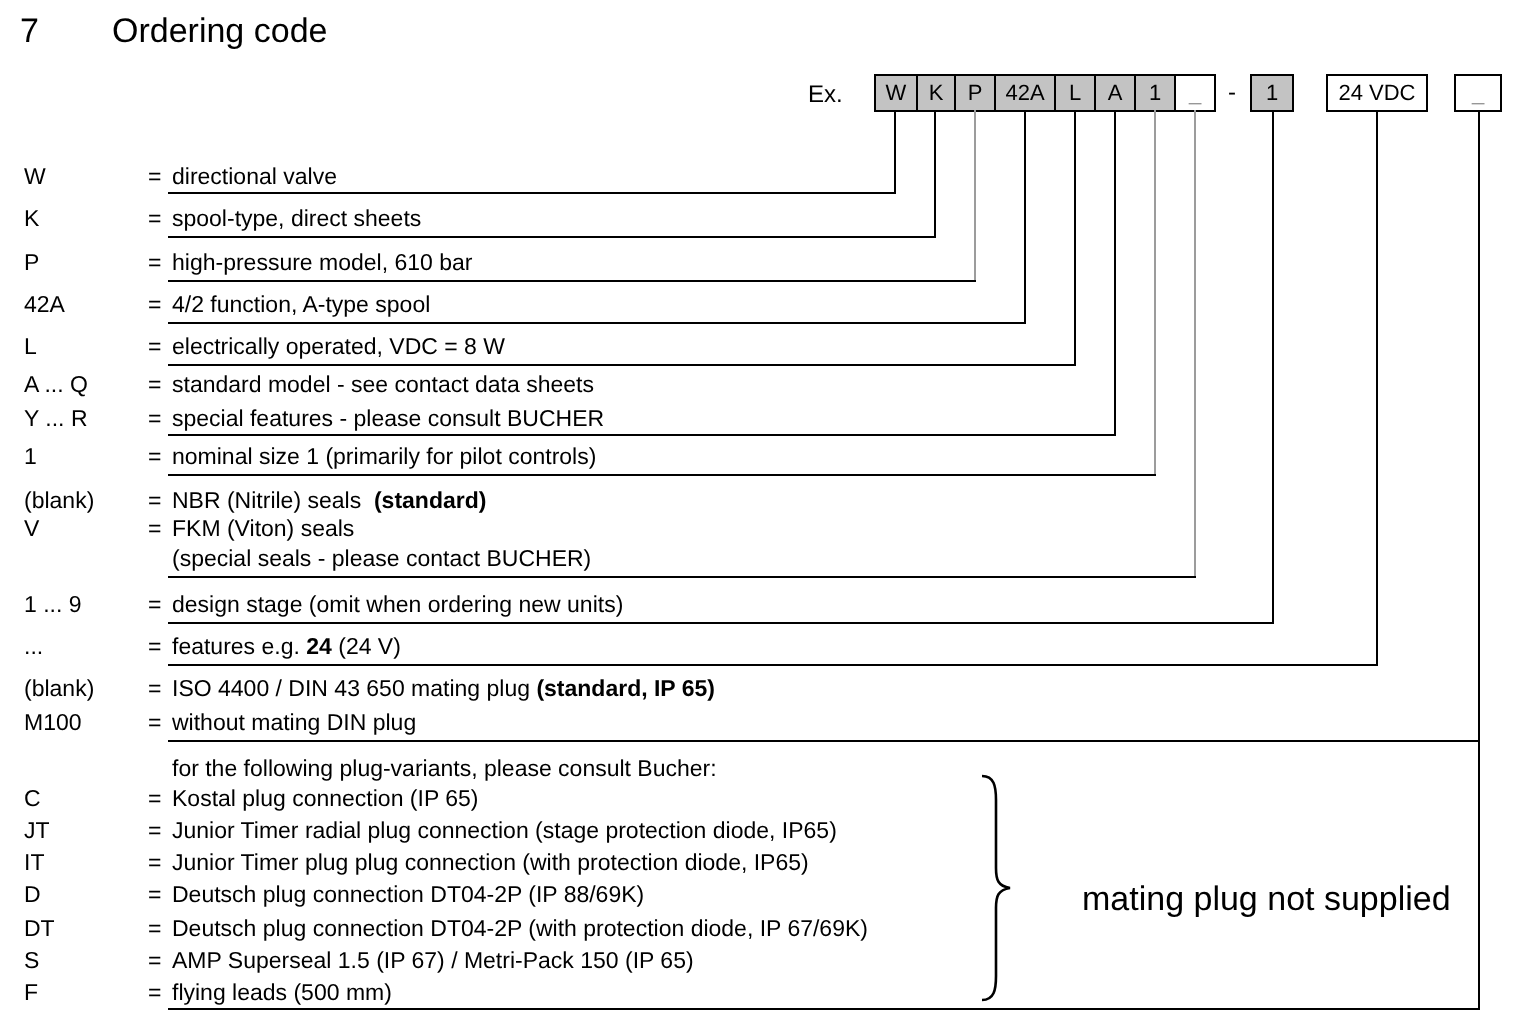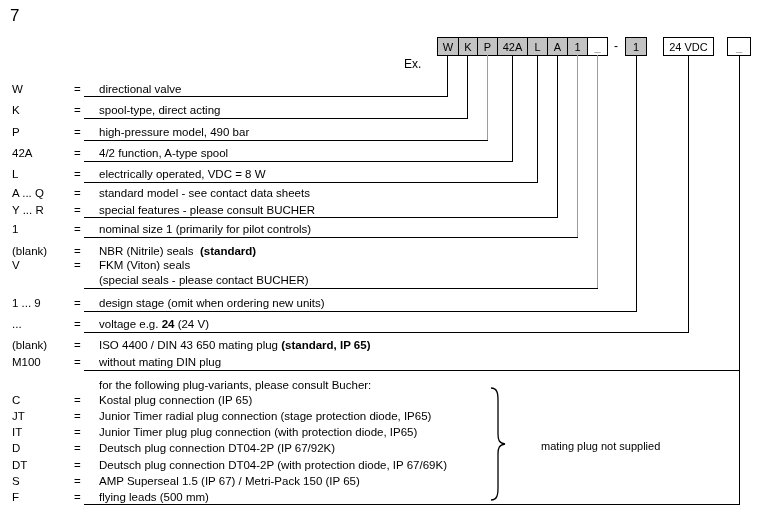--- a/index.html
+++ b/index.html
@@ -1,47 +1,48 @@
 <!DOCTYPE html>
 <html><head>
 <meta charset="utf-8">
 <style>
   html,body{margin:0;padding:0;background:#fff;}
   .page{position:relative;width:760px;height:516px;background:#fff;overflow:hidden;
         font-family:"Liberation Sans", sans-serif;color:#000;}
   .sec-num{position:absolute;left:10px;top:6px;font-size:17px;}
   .sec-title{position:absolute;left:56px;top:6px;font-size:17px;}
-  .ex-label{position:absolute;left:404px;top:57px;font-size:12px;}
+  .ex-label{position:absolute;left:404px;top:40px;font-size:12px;}
   .cbox-group{position:absolute;border:1px solid #000;box-sizing:border-box;background:#fff;}
   .cell{position:absolute;top:0;bottom:0;display:flex;align-items:center;justify-content:center;
         font-size:11px;box-sizing:border-box;white-space:pre;}
   .cell.sep{border-right:1px solid #000;}
   .cell.shaded{background:#c3c3c3;}
   .cbox{position:absolute;border:1px solid #000;box-sizing:border-box;display:flex;
         align-items:center;justify-content:center;font-size:11px;background:#fff;white-space:pre;}
   .cbox.shaded{background:#c3c3c3;}
   .muted-text{color:#979797;}
   .dash{position:absolute;left:609px;top:38px;width:14px;height:16px;display:flex;
         align-items:center;justify-content:center;font-size:12px;}
   .hline{position:absolute;height:1px;background:#000;}
   .vline{position:absolute;width:1px;background:#000;}
   .vline.muted{background:#9c9c9c;}
   .row{position:absolute;left:0;height:14px;font-size:11.5px;line-height:13px;}
   .row .sym{position:absolute;left:12px;white-space:pre;}
   .row .eq{position:absolute;left:74px;}
-  .row .desc{position:absolute;left:99px;white-space:pre;text-align:center;}
+  .row .desc{position:absolute;left:86px;white-space:pre;text-align:center;}
   .desc b{font-weight:bold;}
   .brace-svg{position:absolute;left:489px;top:387px;}
-  .brace-note{position:absolute;left:516px;top:440px;font-size:11px;white-space:pre;padding-left:25px;}
+  .brace-note{position:absolute;left:516px;top:440px;font-size:17px;white-space:pre;padding-left:25px;}
 </style>
 </head>
 <body>
 
 <div class="page">
   <span class="sec-num">7</span>
+  <span class="sec-title">Ordering code</span>
   <span class="ex-label">Ex.</span>
 
   <div id="boxes-layer">
       <div class="cbox-group" style="left: 437px; top: 37px; width: 171px; height: 19px;">
         <span class="cell shaded sep" style="left: 0px; width: 21px;"><span>W</span></span>
         <span class="cell shaded sep" style="left: 21px; width: 19px;"><span>K</span></span>
         <span class="cell shaded sep" style="left: 40px; width: 20px;"><span>P</span></span>
         <span class="cell shaded sep" style="left: 60px; width: 30px;"><span>42A</span></span>
         <span class="cell shaded sep" style="left: 90px; width: 20px;"><span>L</span></span>
         <span class="cell shaded sep" style="left: 110px; width: 20px;"><span>A</span></span>
@@ -81,26 +82,26 @@
     </div>
   <div id="rows-layer">
       <div class="row" style="top: 83px;">
         <span class="sym">W</span>
         <span class="eq">=</span>
         <span class="desc"><span>directional valve</span></span>
       </div>
       <div class="row" style="top: 104px;">
         <span class="sym">K</span>
         <span class="eq">=</span>
-        <span class="desc"><span>spool-type, direct acting</span></span>
+        <span class="desc"><span>spool-type, direct sheets</span></span>
       </div>
       <div class="row" style="top: 126px;">
         <span class="sym">P</span>
         <span class="eq">=</span>
-        <span class="desc"><span>high-pressure model, 490 bar</span></span>
+        <span class="desc"><span>high-pressure model, 610 bar</span></span>
       </div>
       <div class="row" style="top: 147px;">
         <span class="sym">42A</span>
         <span class="eq">=</span>
         <span class="desc"><span>4/2 function, A-type spool</span></span>
       </div>
       <div class="row" style="top: 168px;">
         <span class="sym">L</span>
         <span class="eq">=</span>
         <span class="desc"><span>electrically operated, VDC = 8 W</span></span>
@@ -134,21 +135,21 @@
         <span class="desc"><span>(special seals - please contact BUCHER)</span></span>
       </div>
       <div class="row" style="top: 297px;">
         <span class="sym">1 ... 9</span>
         <span class="eq">=</span>
         <span class="desc"><span>design stage (omit when ordering new units)</span></span>
       </div>
       <div class="row" style="top: 318px;">
         <span class="sym">...</span>
         <span class="eq">=</span>
-        <span class="desc"><span>voltage e.g. </span><b>24</b><span> (24 V)</span></span>
+        <span class="desc"><span>features e.g. </span><b>24</b><span> (24 V)</span></span>
       </div>
       <div class="row" style="top: 339px;">
         <span class="sym">(blank)</span>
         <span class="eq">=</span>
         <span class="desc"><span>ISO 4400 / DIN 43 650 mating plug </span><b>(standard, IP 65)</b></span>
       </div>
       <div class="row" style="top: 356px;">
         <span class="sym">M100</span>
         <span class="eq">=</span>
         <span class="desc"><span>without mating DIN plug</span></span>
@@ -167,21 +168,21 @@
         <span class="desc"><span>Junior Timer radial plug connection (stage protection diode, IP65)</span></span>
       </div>
       <div class="row" style="top: 426px;">
         <span class="sym">IT</span>
         <span class="eq">=</span>
         <span class="desc"><span>Junior Timer plug plug connection (with protection diode, IP65)</span></span>
       </div>
       <div class="row" style="top: 442px;">
         <span class="sym">D</span>
         <span class="eq">=</span>
-        <span class="desc"><span>Deutsch plug connection DT04-2P (IP 67/92K)</span></span>
+        <span class="desc"><span>Deutsch plug connection DT04-2P (IP 88/69K)</span></span>
       </div>
       <div class="row" style="top: 459px;">
         <span class="sym">DT</span>
         <span class="eq">=</span>
         <span class="desc"><span>Deutsch plug connection DT04-2P (with protection diode, IP 67/69K)</span></span>
       </div>
       <div class="row" style="top: 475px;">
         <span class="sym">S</span>
         <span class="eq">=</span>
         <span class="desc"><span>AMP Superseal 1.5 (IP 67) / Metri-Pack 150 (IP 65)</span></span>

